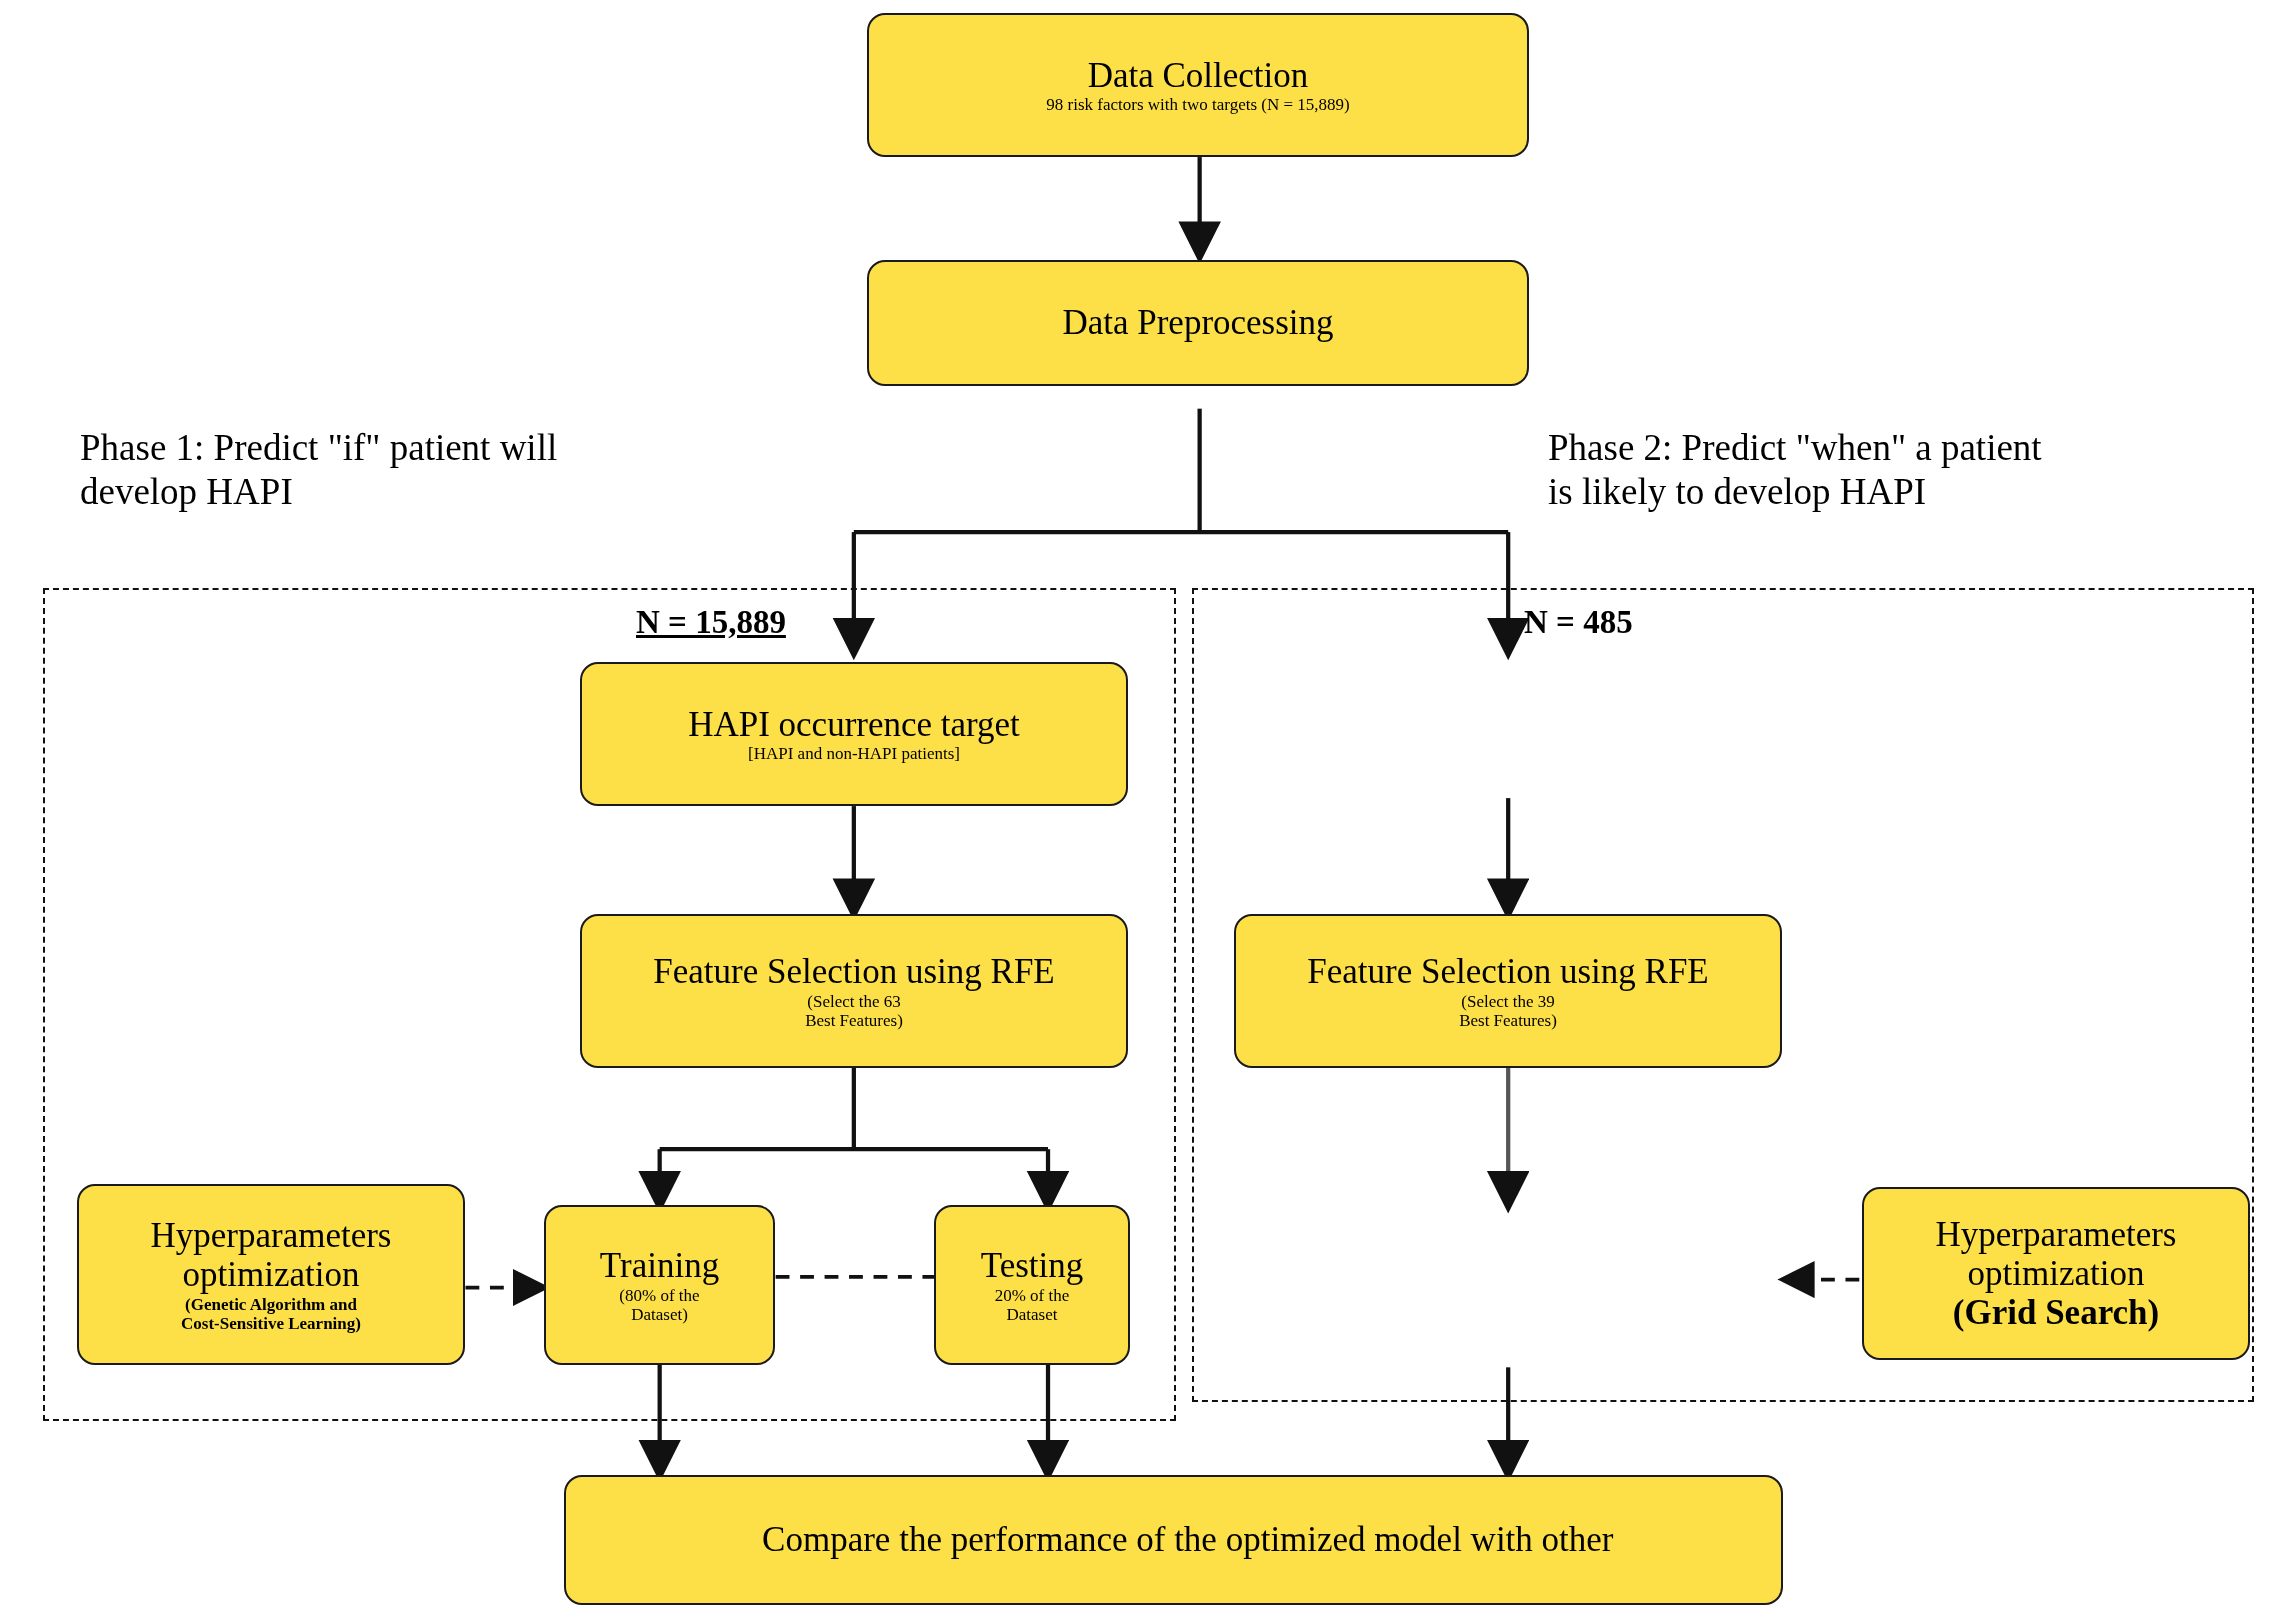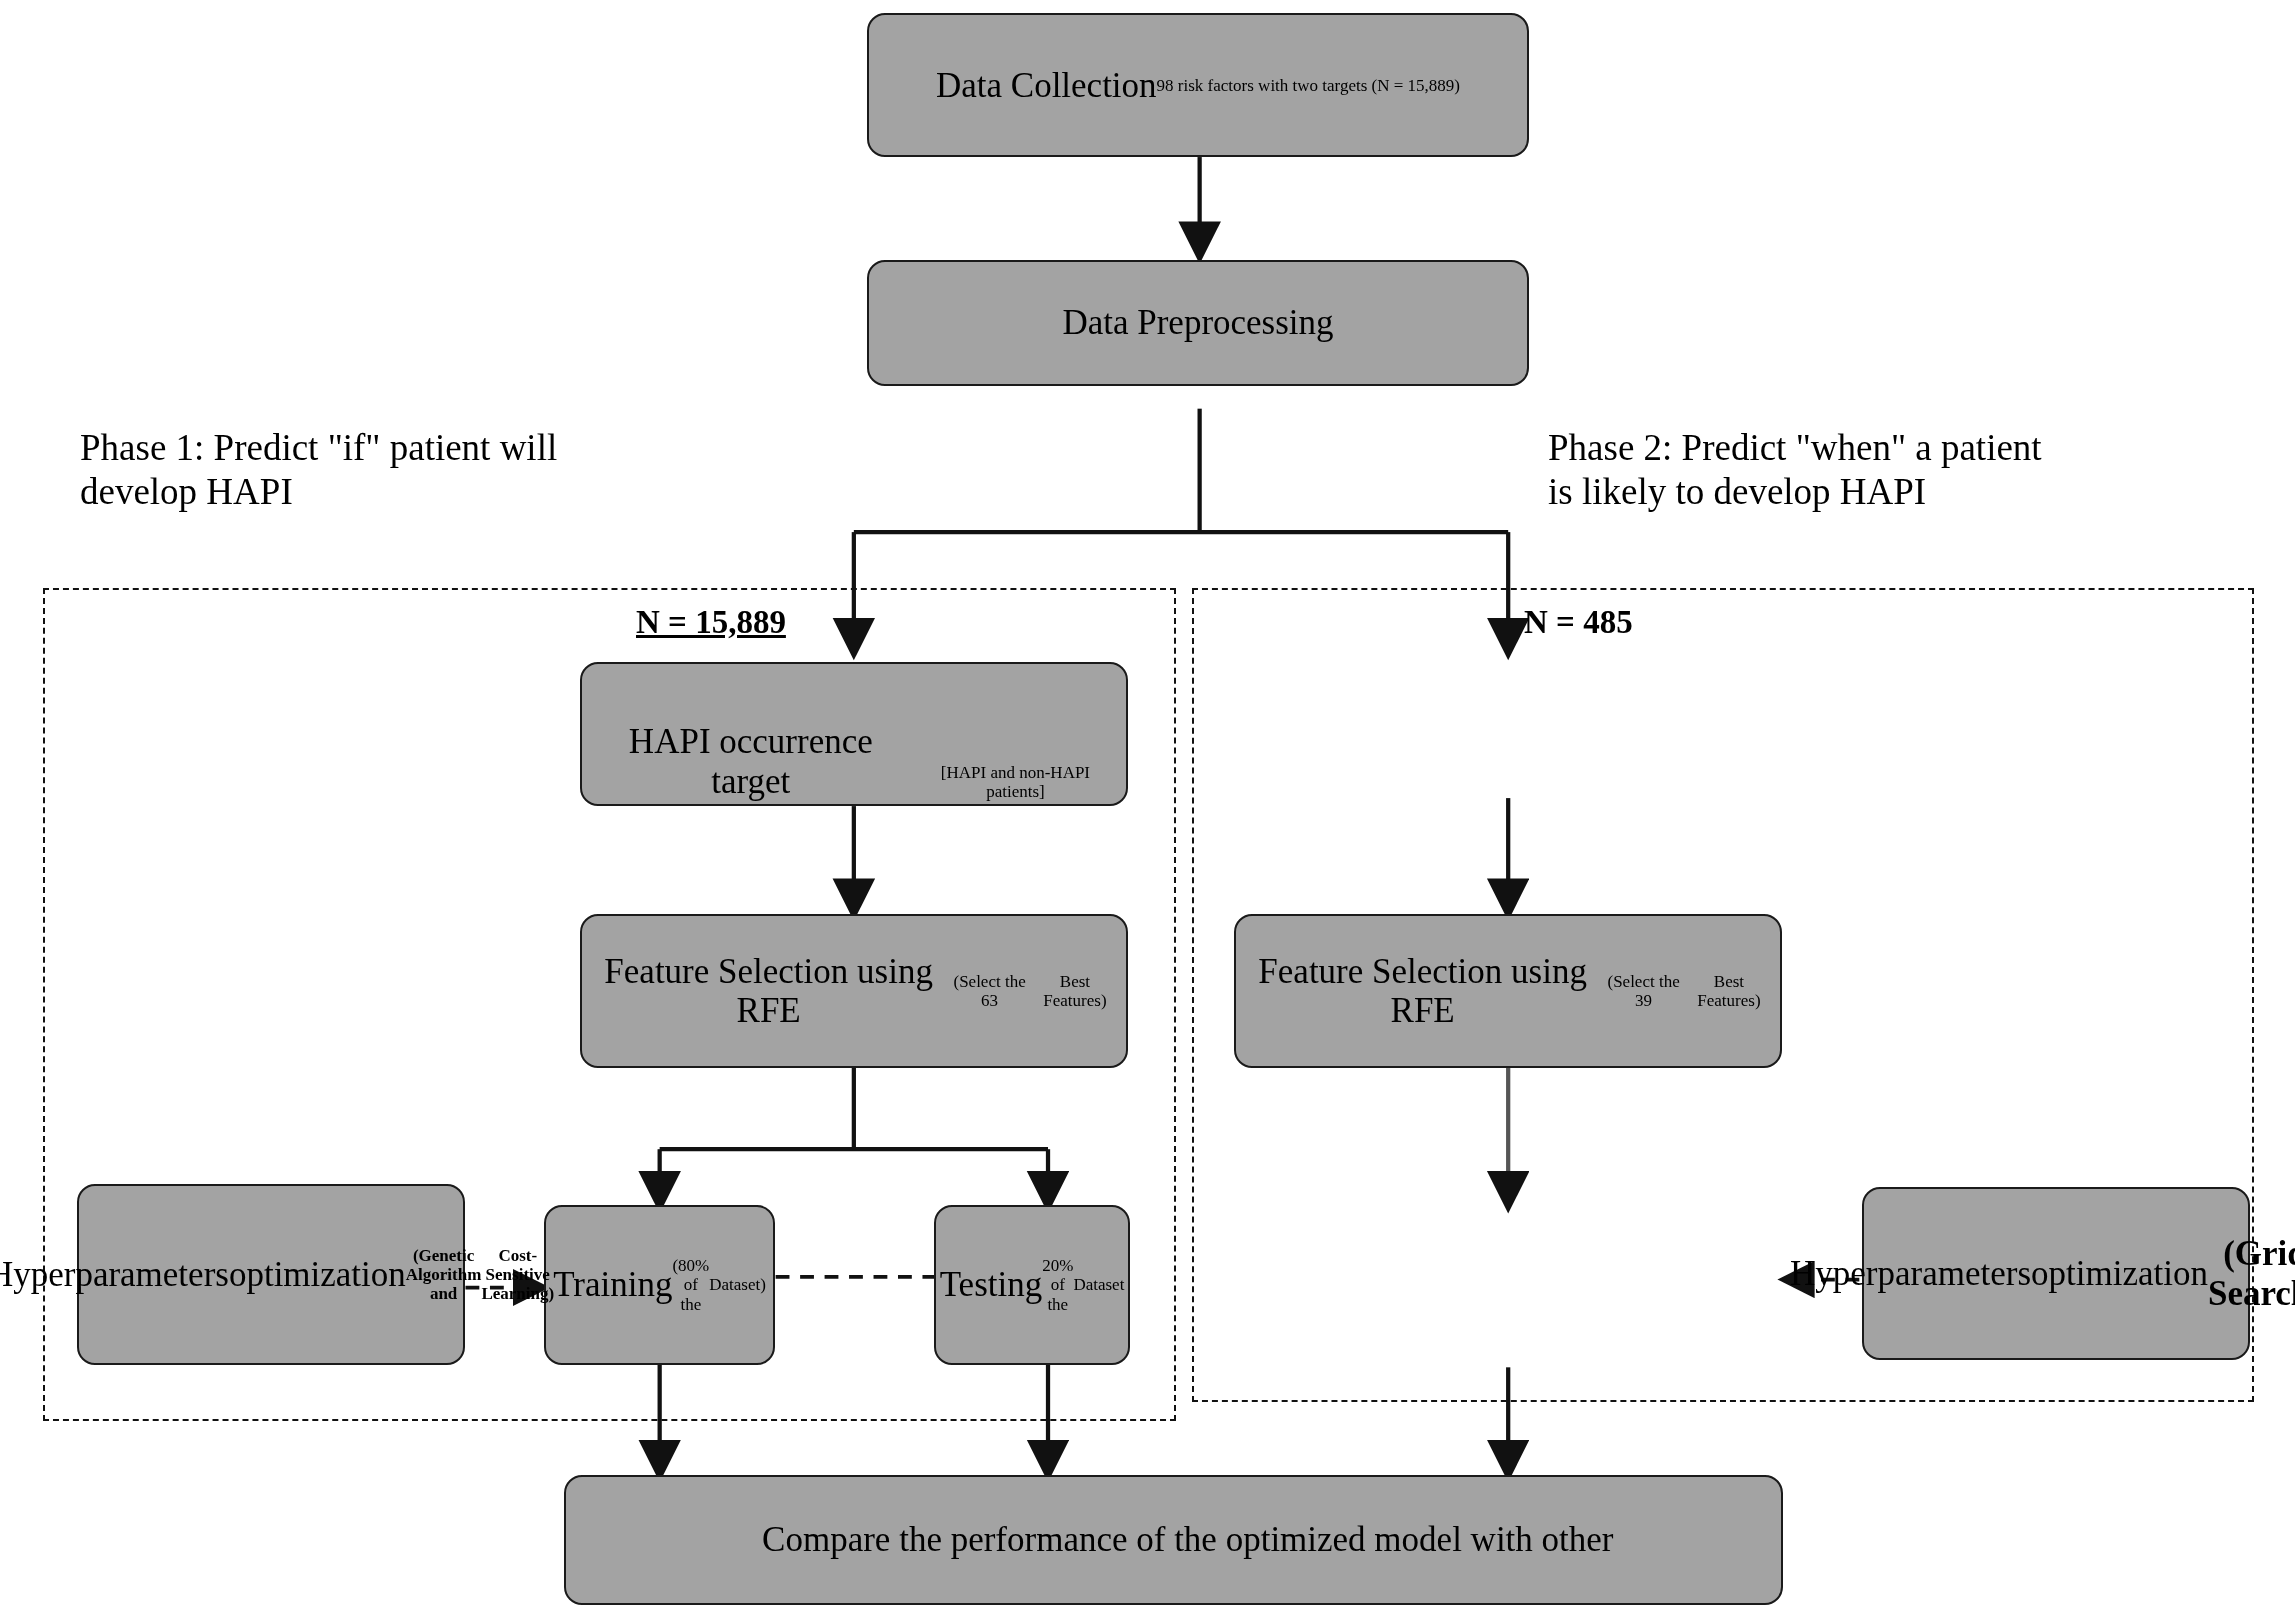--- a/index.html
+++ b/index.html
@@ -16,23 +16,23 @@
     width: 2295px;
     height: 1618px;
     background: #ffffff;
     overflow: hidden;
   }
   .node {
     position: absolute;
     box-sizing: border-box;
     border: 2.7px solid #1a1a1a;
     border-radius: 18px;
-    background: #a3a3a3;
+    background: #fde047;
     display: flex;
-    flex-direction: row;
+    flex-direction: column;
     align-items: center;
     justify-content: center;
     text-align: center;
     line-height: 1.12;
     padding: 3.2px 7.4px;
   }
   .node .t1 {
     font-size: 35px;
   }
   .node .t2 {
@@ -128,21 +128,21 @@
 
   <div class="node" style="left:867px; top:13.3px; width:662px; height:144px;">
     <div class="t1">Data Collection</div>
     <div class="t2">98 risk factors with two targets (N = 15,889)</div>
   </div>
 
   <div class="node" style="left:867px; top:260px; width:662px; height:126px;">
     <div class="t1">Data Preprocessing</div>
   </div>
 
-  <div class="node" style="left:580px; top:662px; width:548px; height:144px;align-items:flex-end;">
+  <div class="node" style="left:580px; top:662px; width:548px; height:144px;">
     <div class="t1">HAPI occurrence target</div>
     <div class="t2">[HAPI and non-HAPI patients]</div>
   </div>
 
 
   <div class="node" style="left:580px; top:914px; width:548px; height:154px;">
     <div class="t1">Feature Selection using RFE</div>
     <div class="t2">(Select the 63</div>
     <div class="t2">Best Features)</div>
   </div>

